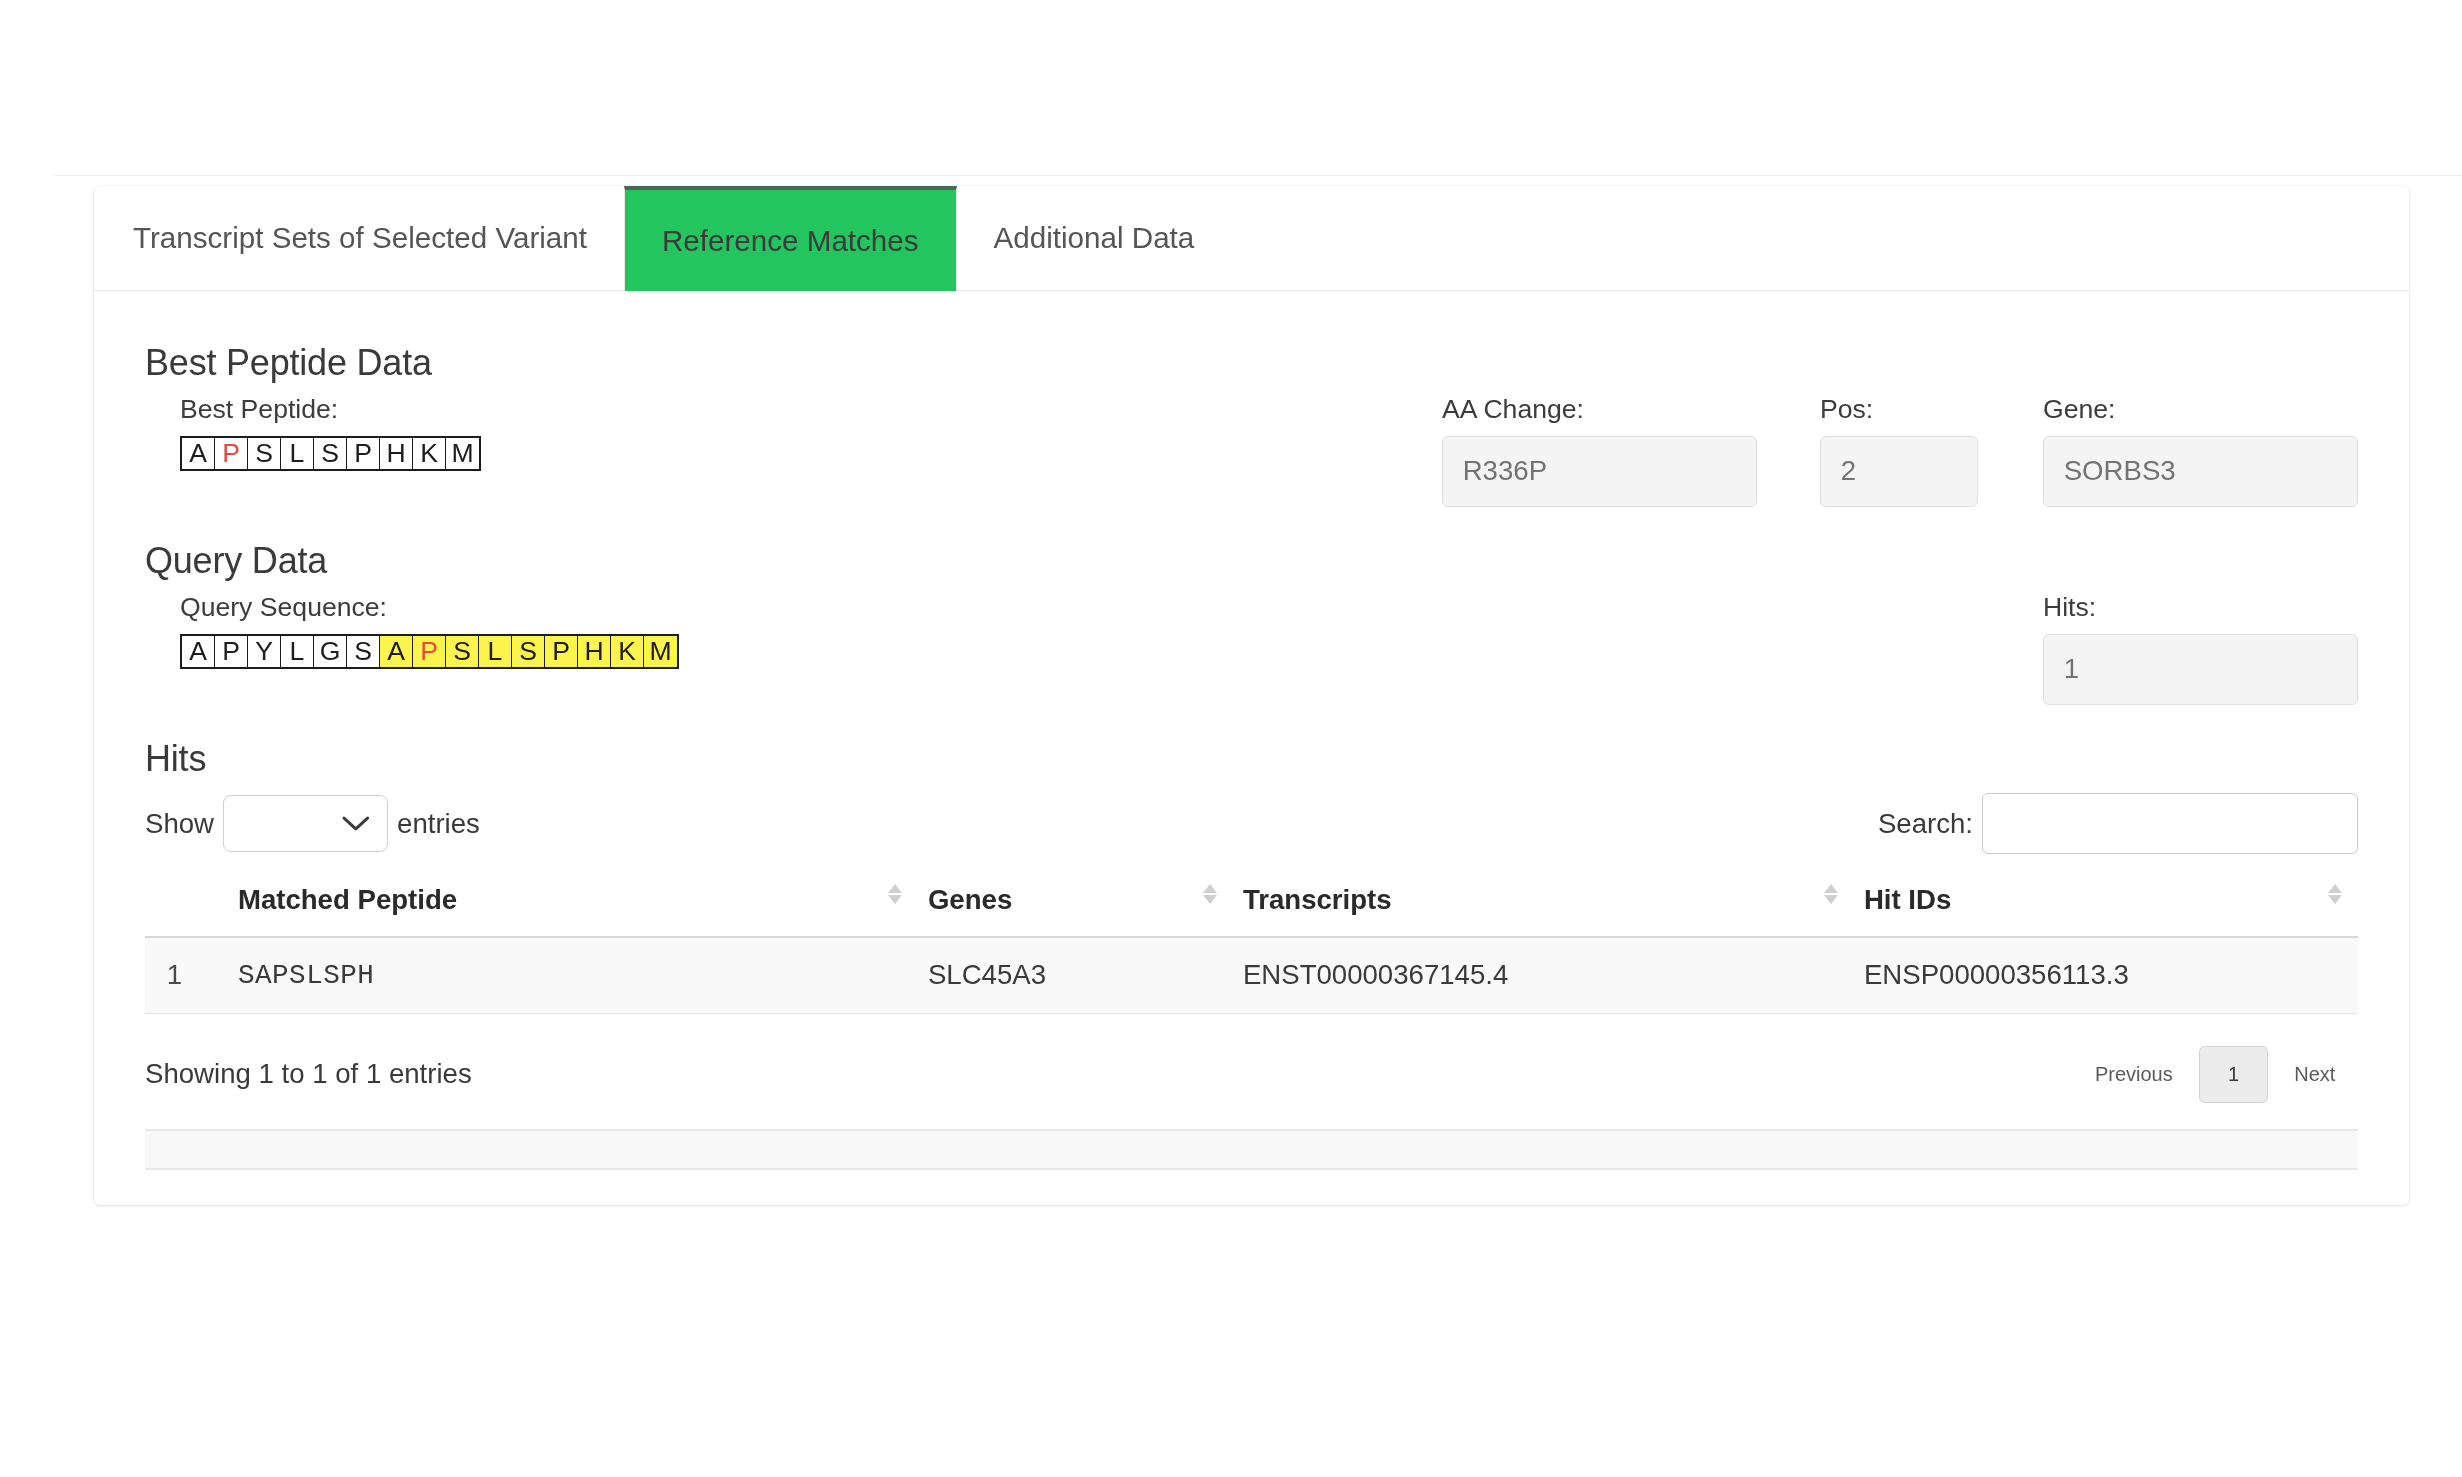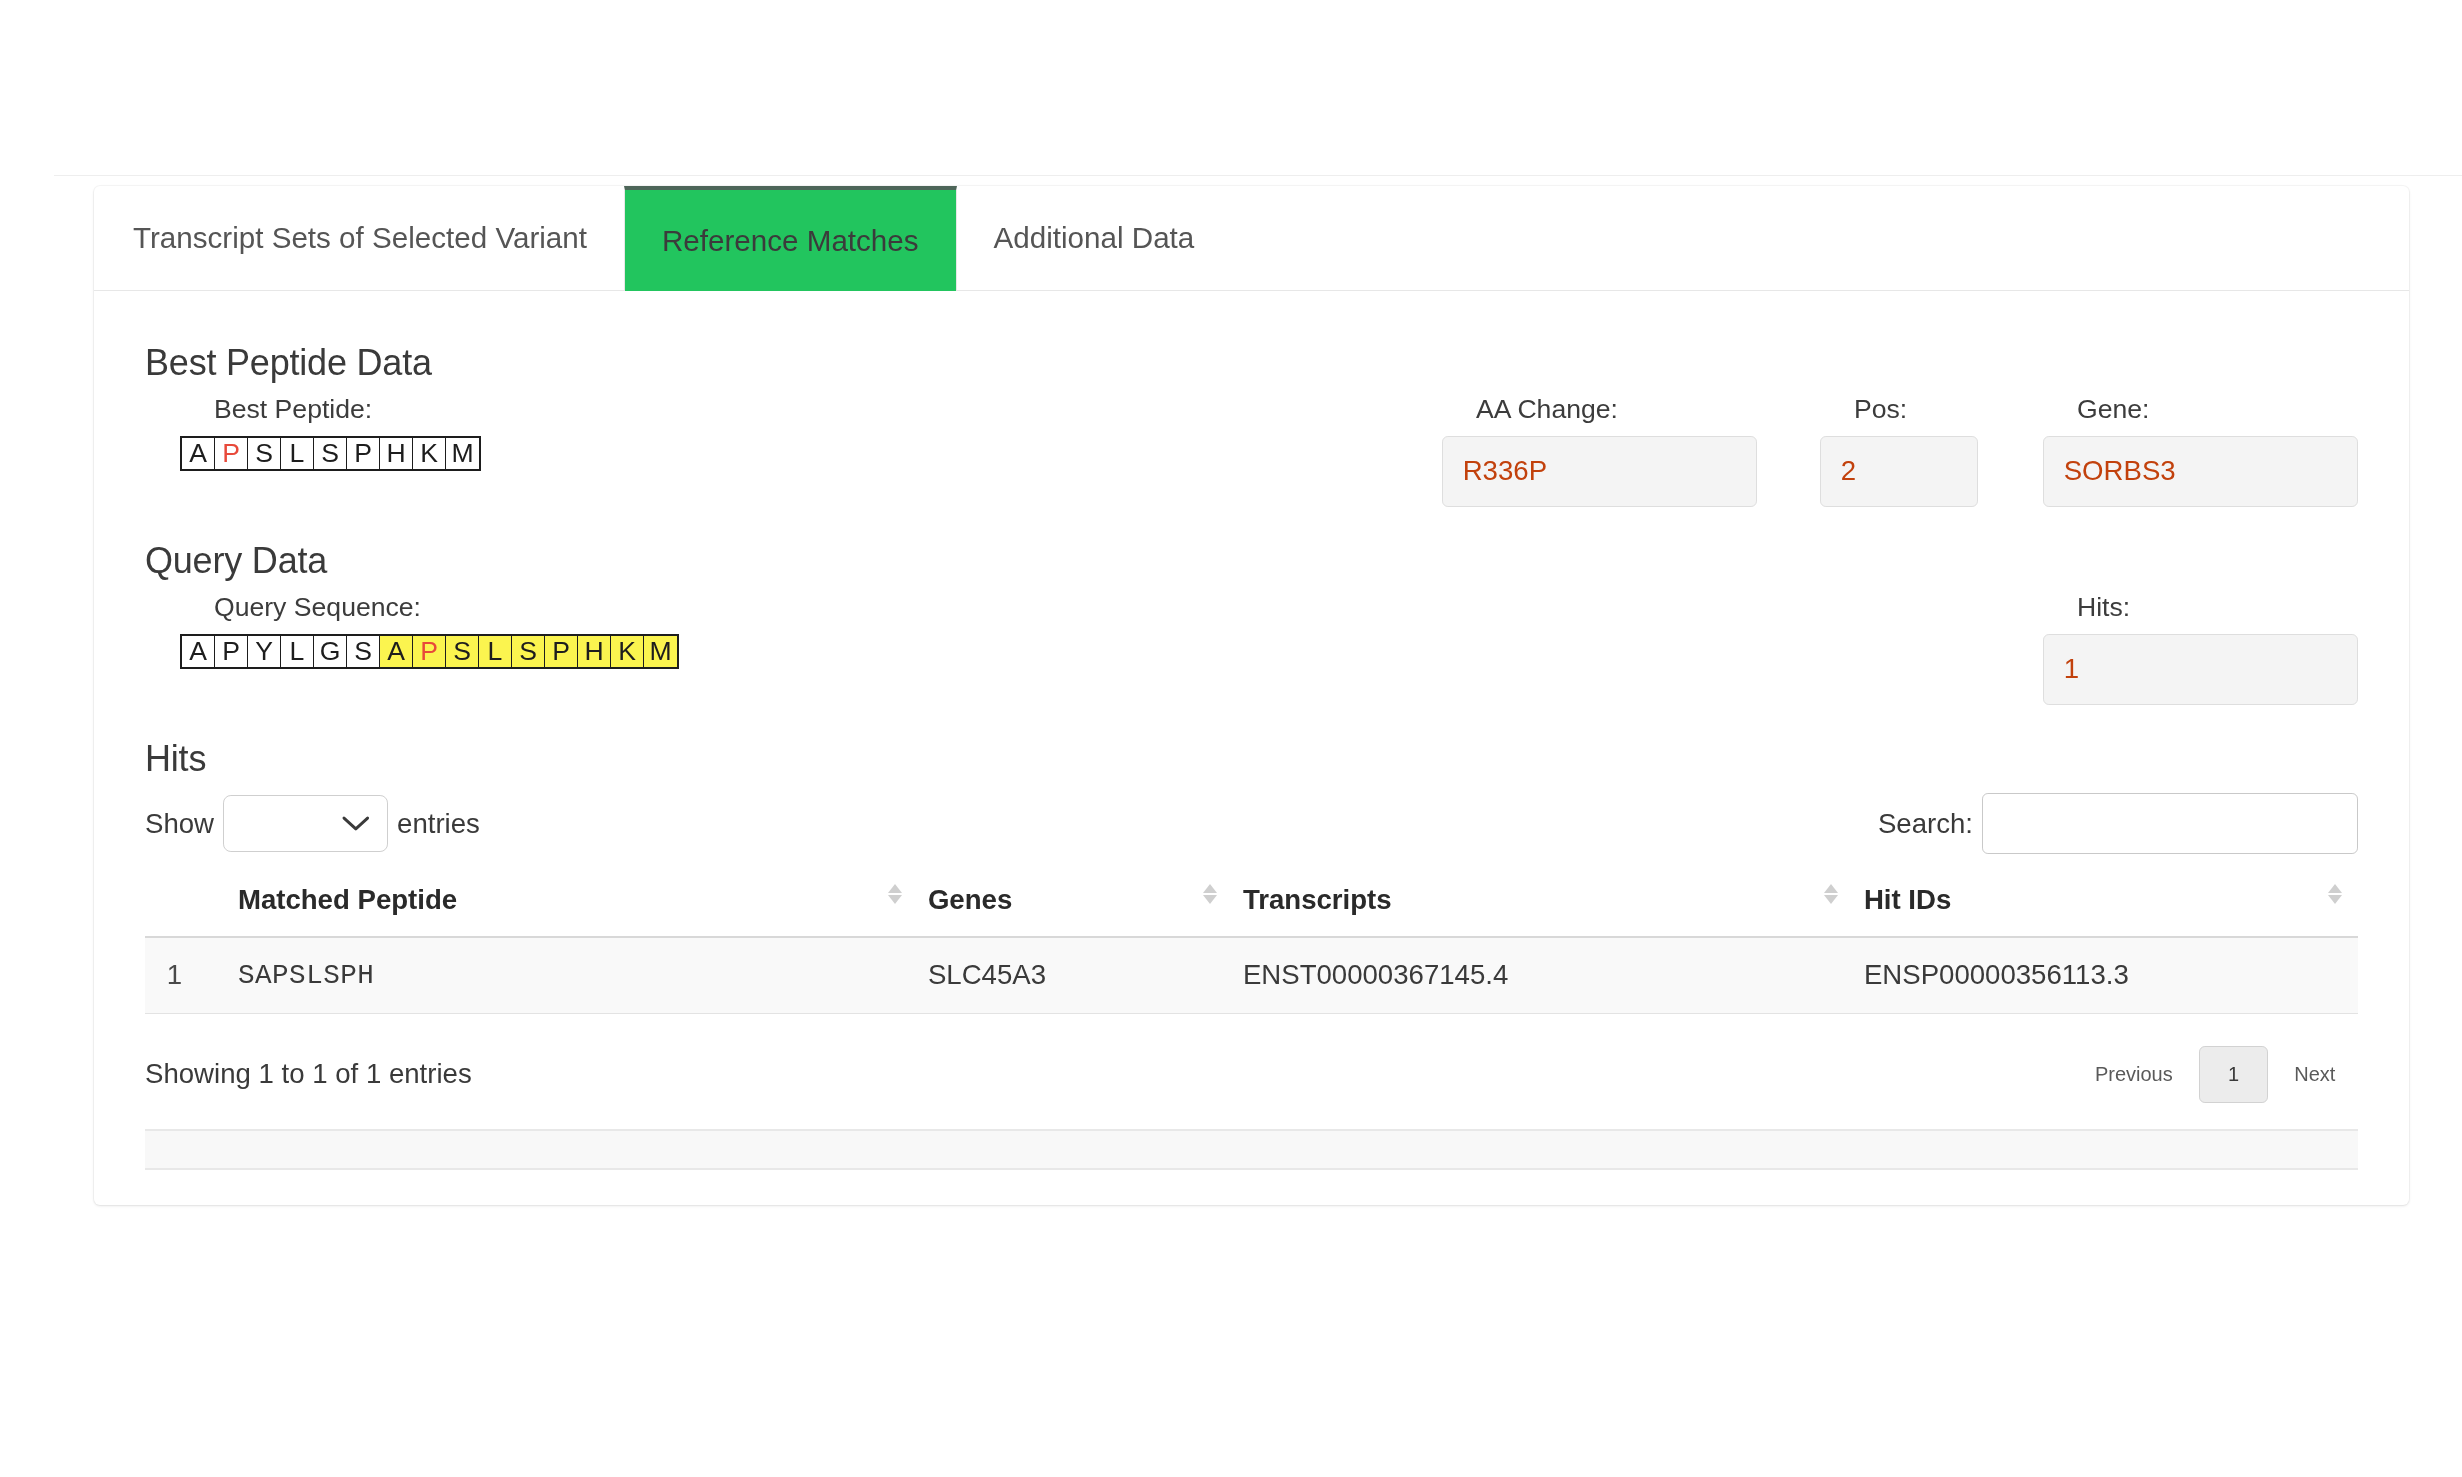--- a/index.html
+++ b/index.html
@@ -88,21 +88,20 @@
     margin: 21.7px 0 9.9px 0;
     letter-spacing: -0.2px;
   }
 
   .field-label {
     font-size: 26.6px;
     color: #3c3c3c;
     margin-bottom: 10.8px;
     display: block;
     font-weight: 400;
-    margin-left: 34px;
   }
 
   
   .row {
     display: flex;
     align-items: flex-start;
   }
   .seq-block {
     padding-left: 35px;
   }
@@ -130,21 +129,21 @@
   .seq .cell.mut { color: #e8493a; }
   .seq .cell.hl  { background: #fbf44f; }
 
   
   .input-group { display: flex; flex-direction: column; }
   .ro-input {
     background: #f4f4f4;
     border: 1px solid #dedede;
     border-radius: 5.9px;
     font-size: 27.6px;
-    color: #c2410c;
+    color: #737373;
     padding: 15.8px 19.7px;
     box-sizing: border-box;
     height: 71px;
     font-family: "Liberation Sans", sans-serif;
   }
   .w-aa   { width: 315px; }
   .w-pos  { width: 158px; }
   .w-gene { width: 315px; }
   .w-hits { width: 315px; }
 

